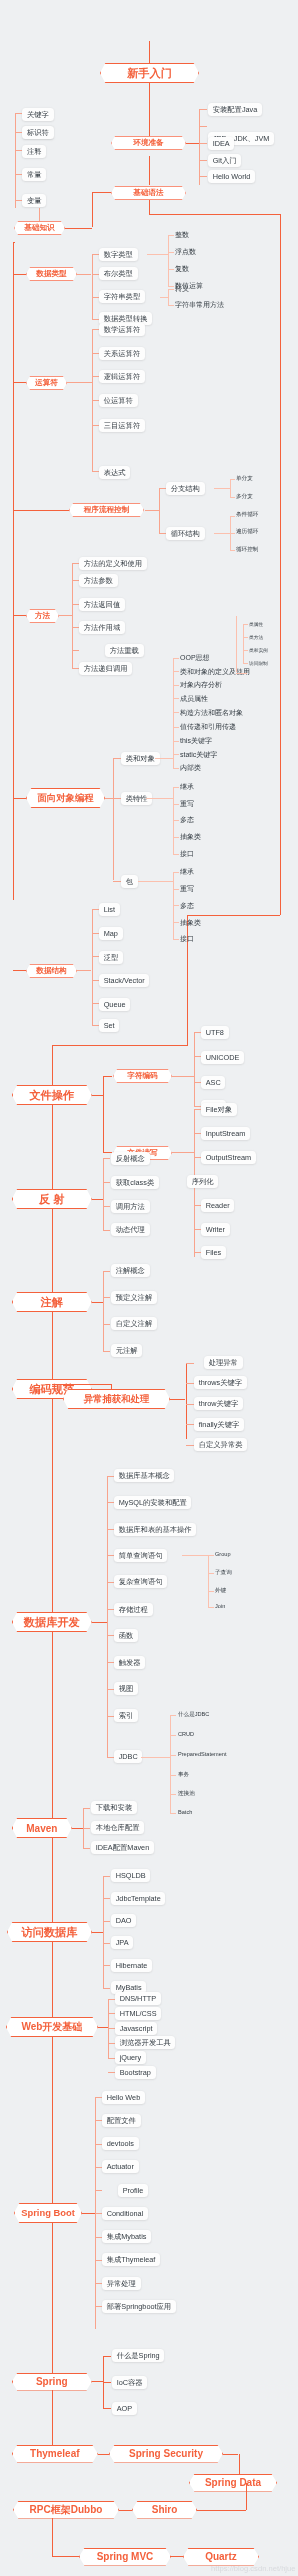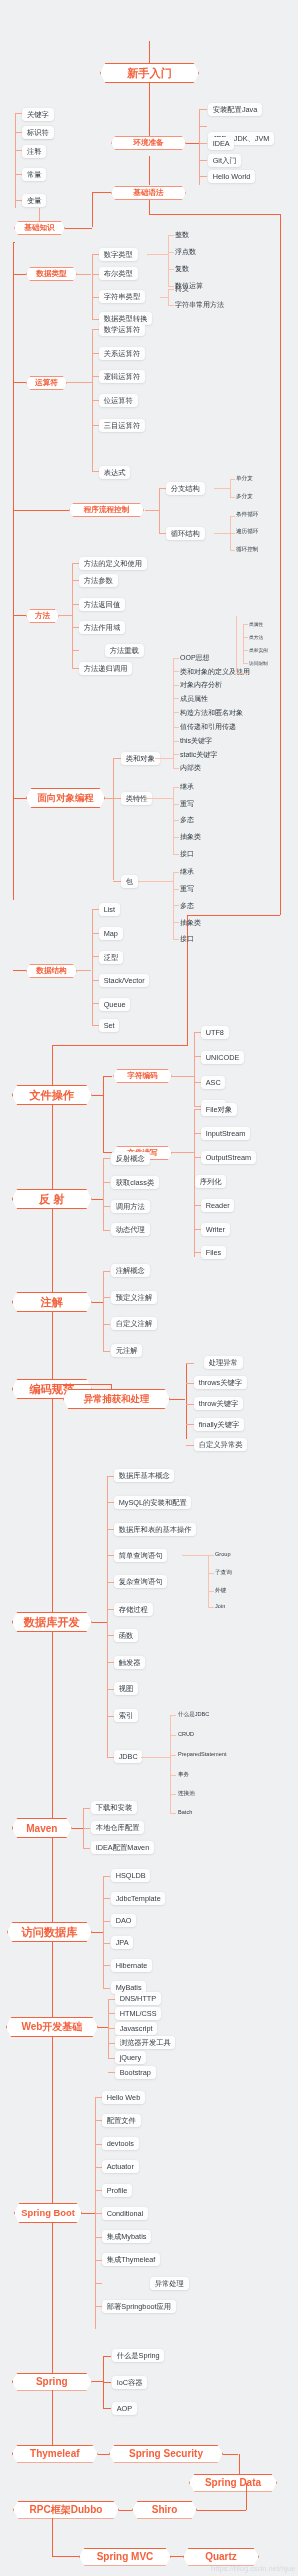--- a/index.html
+++ b/index.html
@@ -360,21 +360,21 @@
 
   <div class="hline soft" style="left:172px; top:1152px; width:22.3px;"></div>
   <div class="vline soft" style="left:194px; top:1109px; height:148px;"></div>
   <div class="hline soft" style="left:194px; top:1109px; width:7px;"></div>
   <div class="node leaf" style="left:201px; top:1103px;">File对象</div>
   <div class="hline soft" style="left:194px; top:1133px; width:7px;"></div>
   <div class="node leaf" style="left:201px; top:1127px;">InputStream</div>
   <div class="hline soft" style="left:194px; top:1157px; width:7px;"></div>
   <div class="node leaf" style="left:201px; top:1151px;">OutputStream</div>
   <div class="hline soft" style="left:194px; top:1181px; width:7px;"></div>
-  <div class="node leaf" style="left:195px; top:1175px;">序列化</div>
+  <div class="node leaf" style="left:187px; top:1175px;">序列化</div>
   <div class="hline soft" style="left:194px; top:1205px; width:7px;"></div>
   <div class="node leaf" style="left:201px; top:1199px;">Reader</div>
   <div class="hline soft" style="left:194px; top:1229px; width:7px;"></div>
   <div class="node leaf" style="left:201px; top:1223px;">Writer</div>
   <div class="hline soft" style="left:194px; top:1252px; width:7px;"></div>
   <div class="node leaf" style="left:201px; top:1246px;">Files</div>
 
   <div class="vline" style="left:52px; top:1105px; height:94px;"></div>
   <div class="node hex1" style="left:11.8px; top:1189px; width:80px;">反 射</div>
   <div class="hline" style="left:92px; top:1199px; width:11.8px;"></div>
@@ -534,29 +534,29 @@
 
   <div class="hline soft" style="left:95px; top:2097px; width:7px;"></div>
   <div class="node leaf" style="left:102px; top:2091px;">Hello Web</div>
   <div class="hline soft" style="left:95px; top:2120px; width:7px;"></div>
   <div class="node leaf" style="left:102px; top:2114px;">配置文件</div>
   <div class="hline soft" style="left:95px; top:2144px; width:7px;"></div>
   <div class="node leaf" style="left:102px; top:2137px;">devtools</div>
   <div class="hline soft" style="left:95px; top:2167px; width:7px;"></div>
   <div class="node leaf" style="left:102px; top:2160px;">Actuator</div>
   <div class="hline soft" style="left:95px; top:2190px; width:7px;"></div>
-  <div class="node leaf" style="left:102px; top:2184px;">Profile</div>
+  <div class="node leaf" style="left:118px; top:2184px;">Profile</div>
   <div class="hline soft" style="left:95px; top:2213px; width:7px;"></div>
   <div class="node leaf" style="left:102px; top:2207px;">Conditional</div>
   <div class="hline soft" style="left:95px; top:2237px; width:7px;"></div>
   <div class="node leaf" style="left:102px; top:2230px;">集成Mybatis</div>
   <div class="hline soft" style="left:95px; top:2260px; width:7px;"></div>
   <div class="node leaf" style="left:102px; top:2253px;">集成Thymeleaf</div>
   <div class="hline soft" style="left:95px; top:2283px; width:7px;"></div>
-  <div class="node leaf" style="left:102px; top:2277px;margin-left:48px;">异常处理</div>
+  <div class="node leaf" style="left:102px; top:2277px;">异常处理</div>
   <div class="hline soft" style="left:95px; top:2306px; width:7px;"></div>
   <div class="node leaf" style="left:102px; top:2300px;">部署Springboot应用</div>
 
   <div class="vline" style="left:52px; top:2223px; height:159px;"></div>
   <div class="node hexf" style="left:11.8px; top:2373px; width:80px;">Spring</div>
   <div class="hline" style="left:92px; top:2381px; width:11.8px;"></div>
   <div class="vline" style="left:103px; top:2356px; height:53px;"></div>
   <div class="hline" style="left:103px; top:2356px; width:8.2px;"></div>
   <div class="node leaf" style="left:112px; top:2349px;">什么是Spring</div>
   <div class="hline" style="left:103px; top:2382px; width:8.2px;"></div>

